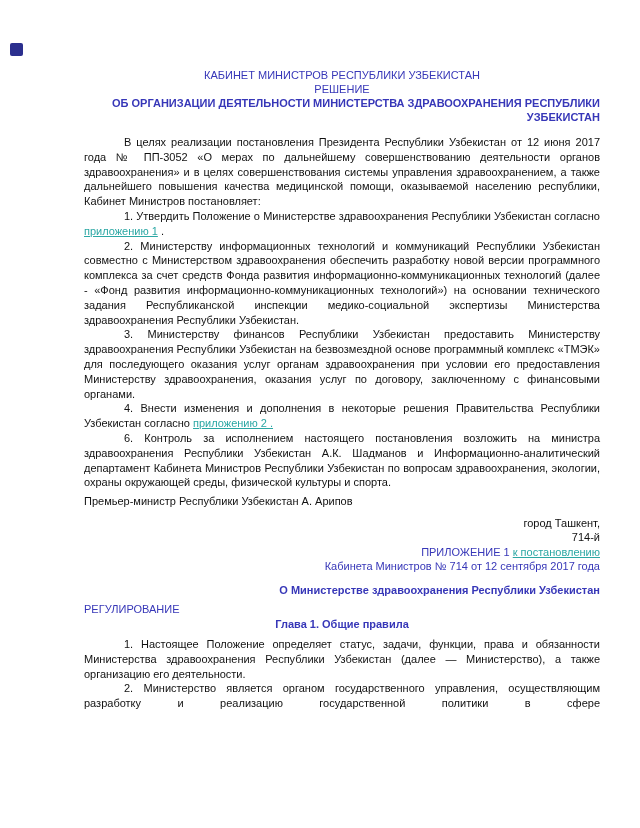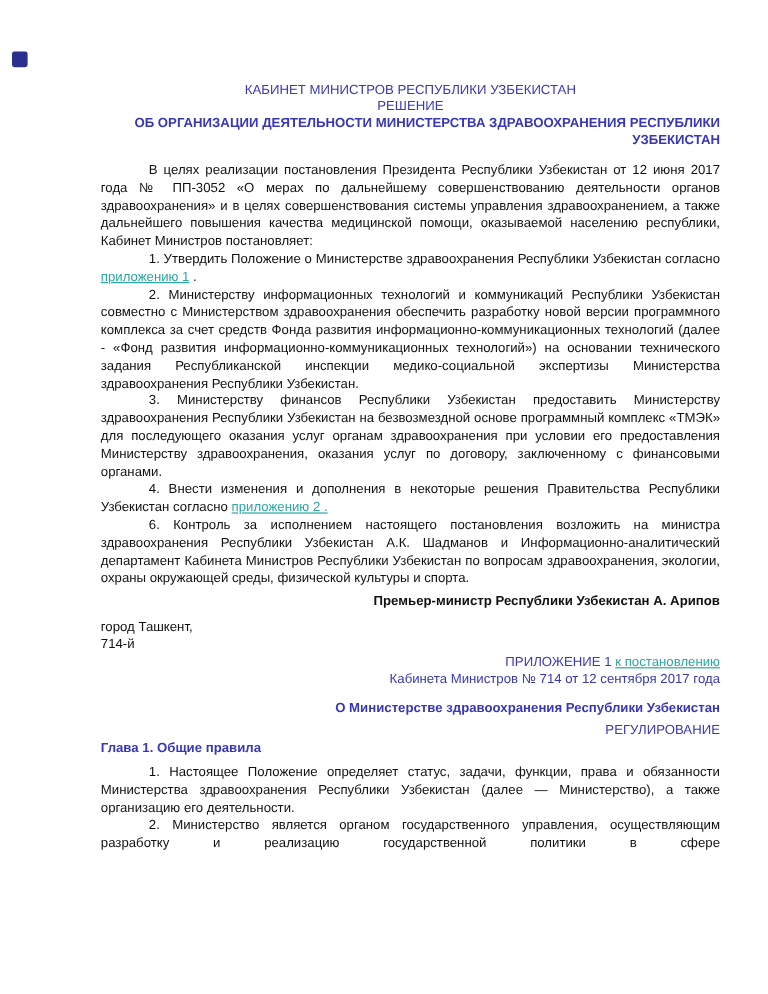--- a/index.html
+++ b/index.html
@@ -31,47 +31,47 @@
   .doc-header .bold{font-weight:bold;text-align:right;}
   .doc-body{margin-top:11px;text-align:justify;}
   .doc-body p.para{margin:0;text-indent:40px;}
   a.doc-link{
     color:var(--teal,#2ba7a4);
     text-decoration:underline;
     cursor:pointer;
   }
   .signature{
     margin-top:4px;
-    font-weight:bold;
-    text-align:right;
+    font-weight:normal;
+    text-align:left;
   }
   .place-date{
     margin-top:7px;
-    text-align:left;
+    text-align:right;
     line-height:14.4px;
   }
   .place-date div{margin:0;}
   .appendix-header{
     text-align:right;
     color:var(--blue,#3737b8);
     line-height:14.4px;
   }
   .appendix-title{
     margin-top:9px;
     text-align:right;
     font-weight:bold;
     color:var(--blue,#3737b8);
   }
   .section-heading{
     margin-top:5px;
-    text-align:right;
+    text-align:left;
     color:var(--blue,#3737b8);
   }
   .chapter-heading{
-    text-align:left;
+    text-align:center;
     font-weight:bold;
     color:var(--blue,#3737b8);
   }
   .chapter-body{margin-top:5px;text-align:justify;}
   .chapter-body p.para{margin:0;text-indent:40px;}
   .chapter-body p.cutoff{text-align-last:justify;}
 </style>
 </head>
 <body>
 

